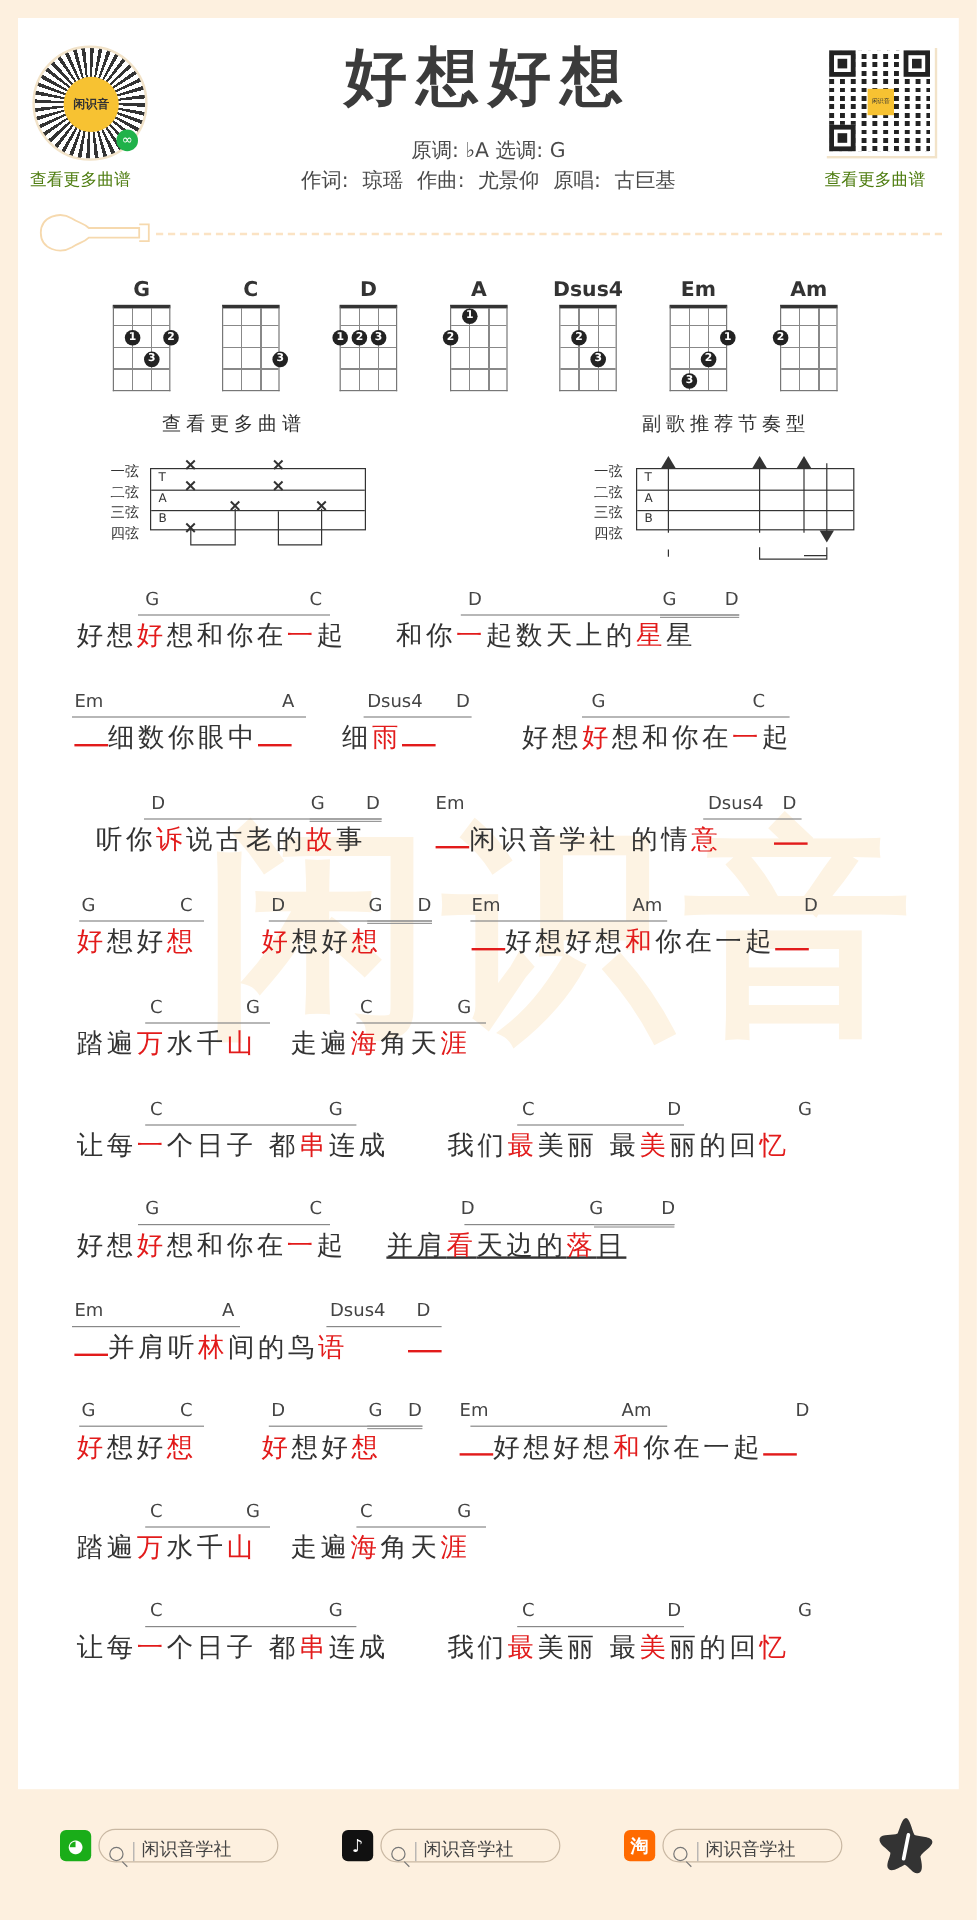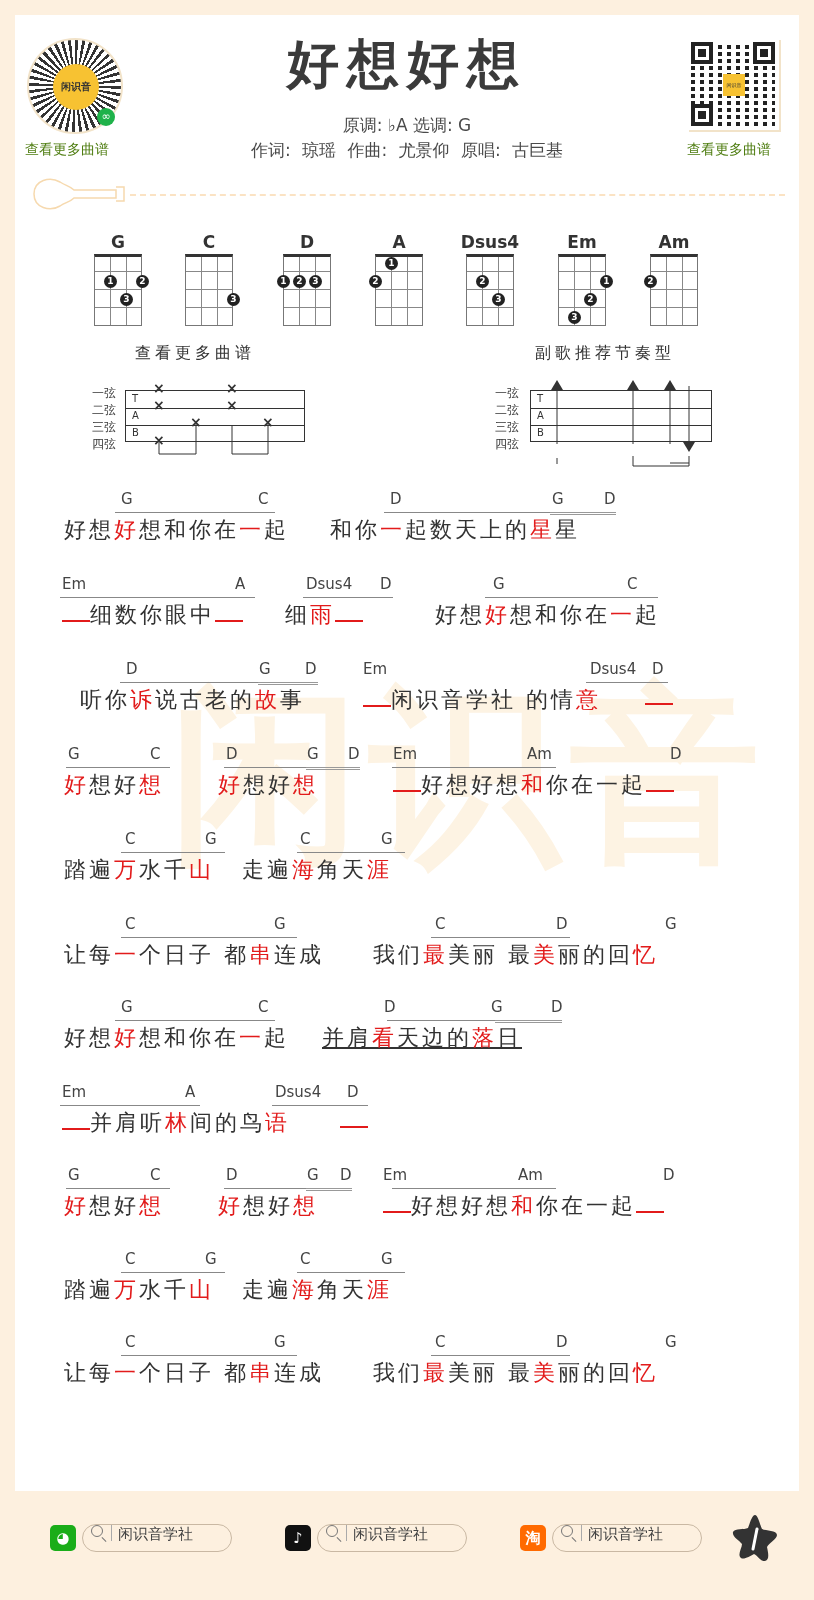--- a/index.html
+++ b/index.html
@@ -54,21 +54,21 @@
   .chordlbl { position: absolute; font-size: 15px; color: #444; white-space: nowrap; }
   .cline { position: absolute; border-top: 1px solid #888; }
   .dbl { position: absolute; border-top: 3px double #999; }
   .blank { display: inline-block; width: 28px; border-bottom: 2px solid #e21b1b; height: 18px; vertical-align: baseline; }
 
   .watermark { position: absolute; left: 170px; top: 650px; font-size: 190px; font-weight: bold; color: #fdf3e3; letter-spacing: 10px; }
 
   
   .social { position: absolute; top: 1524px; height: 28px; display: flex; align-items: center; }
   .sicon { width: 26px; height: 26px; border-radius: 5px; color: #fff; font-size: 15px; text-align: center; line-height: 26px; font-weight: bold; }
-  .pill { margin-left: 6px; width: 150px; height: 28px; border: 1px solid #c9b8a3; border-radius: 14px; display: flex; align-items: flex-start; padding-left: 8px; }
+  .pill { margin-left: 6px; width: 150px; height: 28px; border: 1px solid #c9b8a3; border-radius: 14px; display: flex; align-items: flex-end; padding-left: 8px; }
   .pill .mag { width: 12px; height: 12px; border: 1.5px solid #777; border-radius: 50%; position: relative; }
   .pill .mag::after { content: ""; position: absolute; right: -5px; bottom: -4px; width: 6px; border-top: 1.5px solid #777; transform: rotate(45deg); }
   .pill .sep { width: 1px; height: 16px; background: #aaa; margin: 0 6px 0 8px; }
   .pill .txt { font-size: 15px; color: #444; }
   .star { position: absolute; left: 730px; top: 1513px; width: 50px; height: 50px; }
 </style>
 </head>
 <body>
 
 <div class="sheet"></div>

